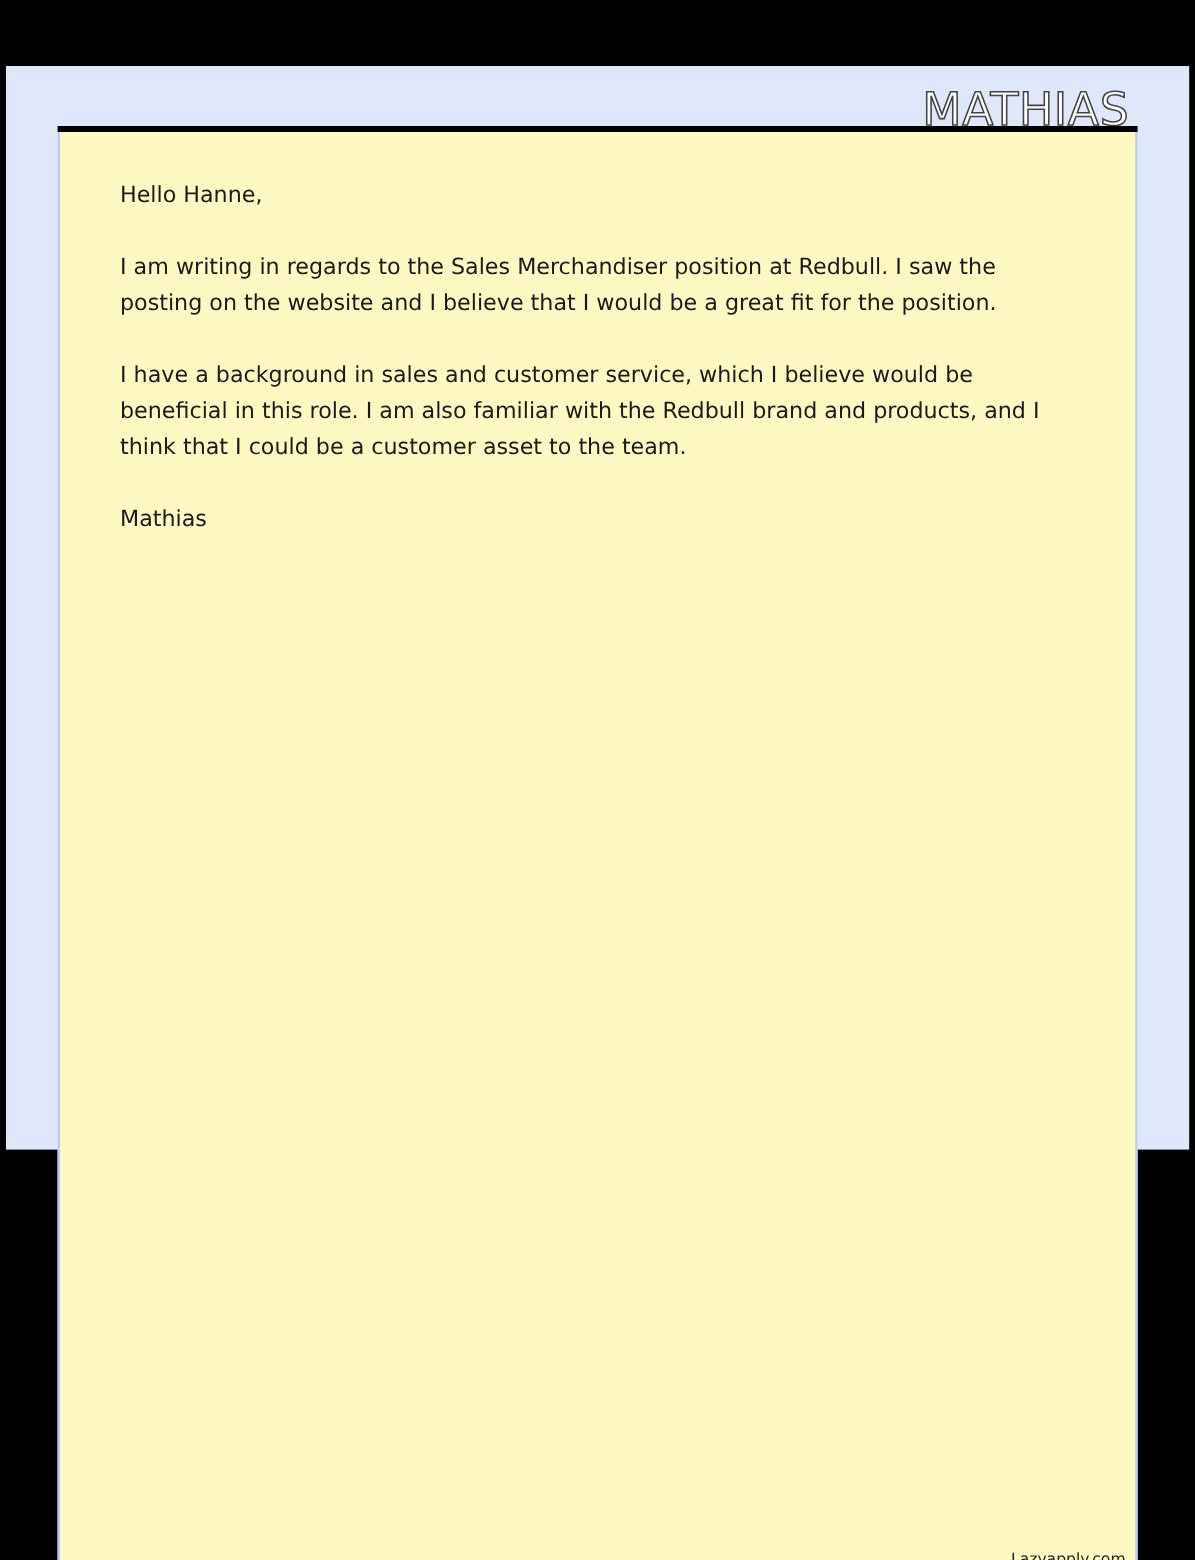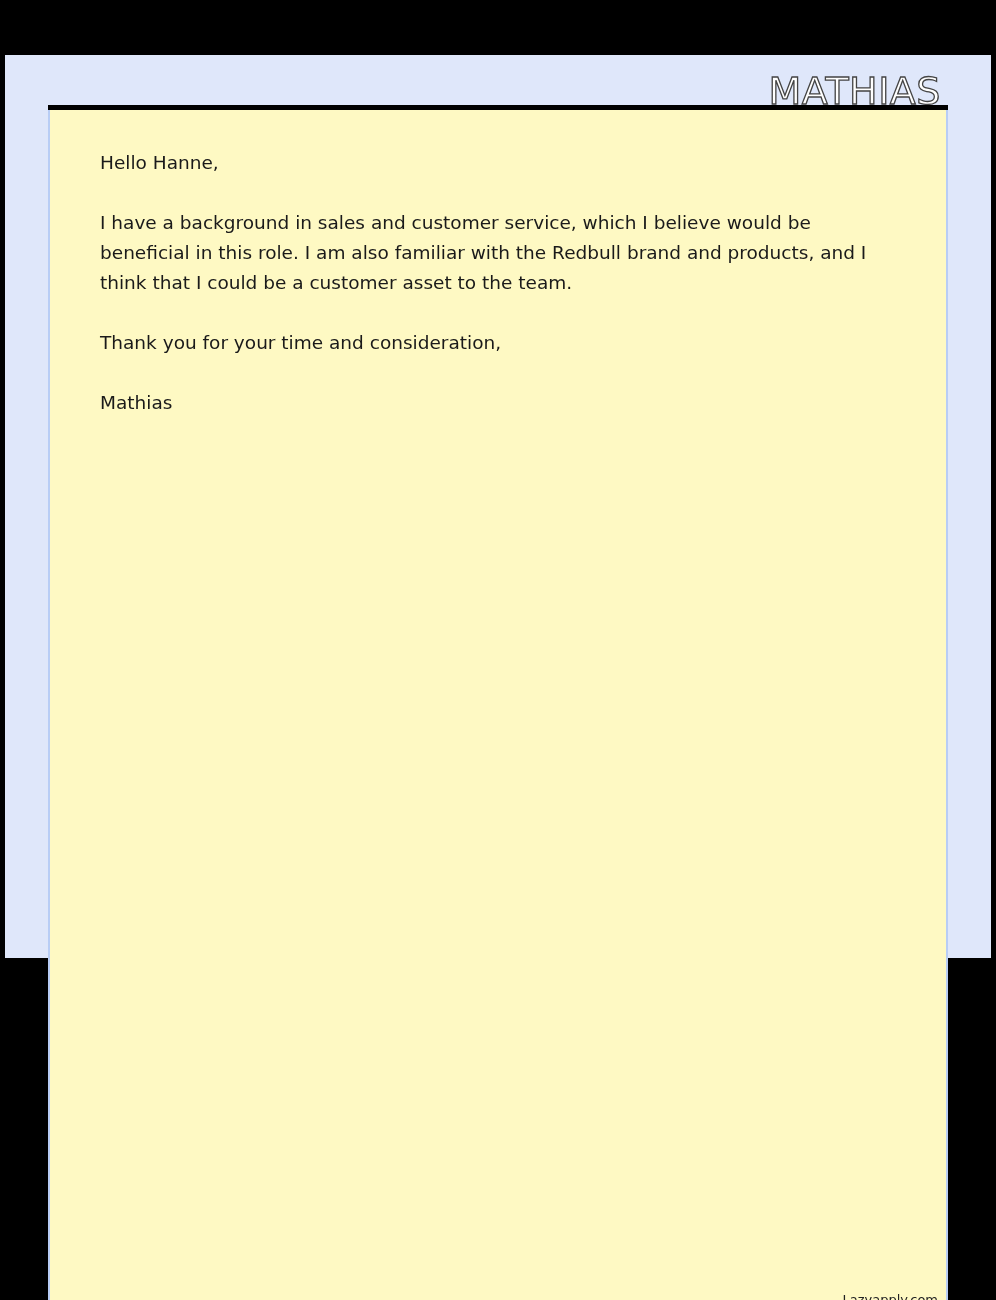--- a/index.html
+++ b/index.html
@@ -16,19 +16,19 @@
 </style>
 </head>
 <body>
 
 <div class="frame">
   <div class="name">MATHIAS</div>
   <div class="topbar"></div>
   <div class="paper">
     <div class="content">
       <p>Hello Hanne,</p>
+      <p>I am writing in regards to the Sales Merchandiser position at Redbull. I saw the posting on the website and I believe that I would be a great fit for the position.</p>
       <p>I have a background in sales and customer service, which I believe would be beneficial in this role. I am also familiar with the Redbull brand and products, and I think that I could be a customer asset to the team.</p>
-      <p>Thank you for your time and consideration,</p>
       <p class="sig">Mathias</p>
     </div>
     <div class="footer">Lazyapply.com</div>
   </div>
 </div>
 
 </body></html>

